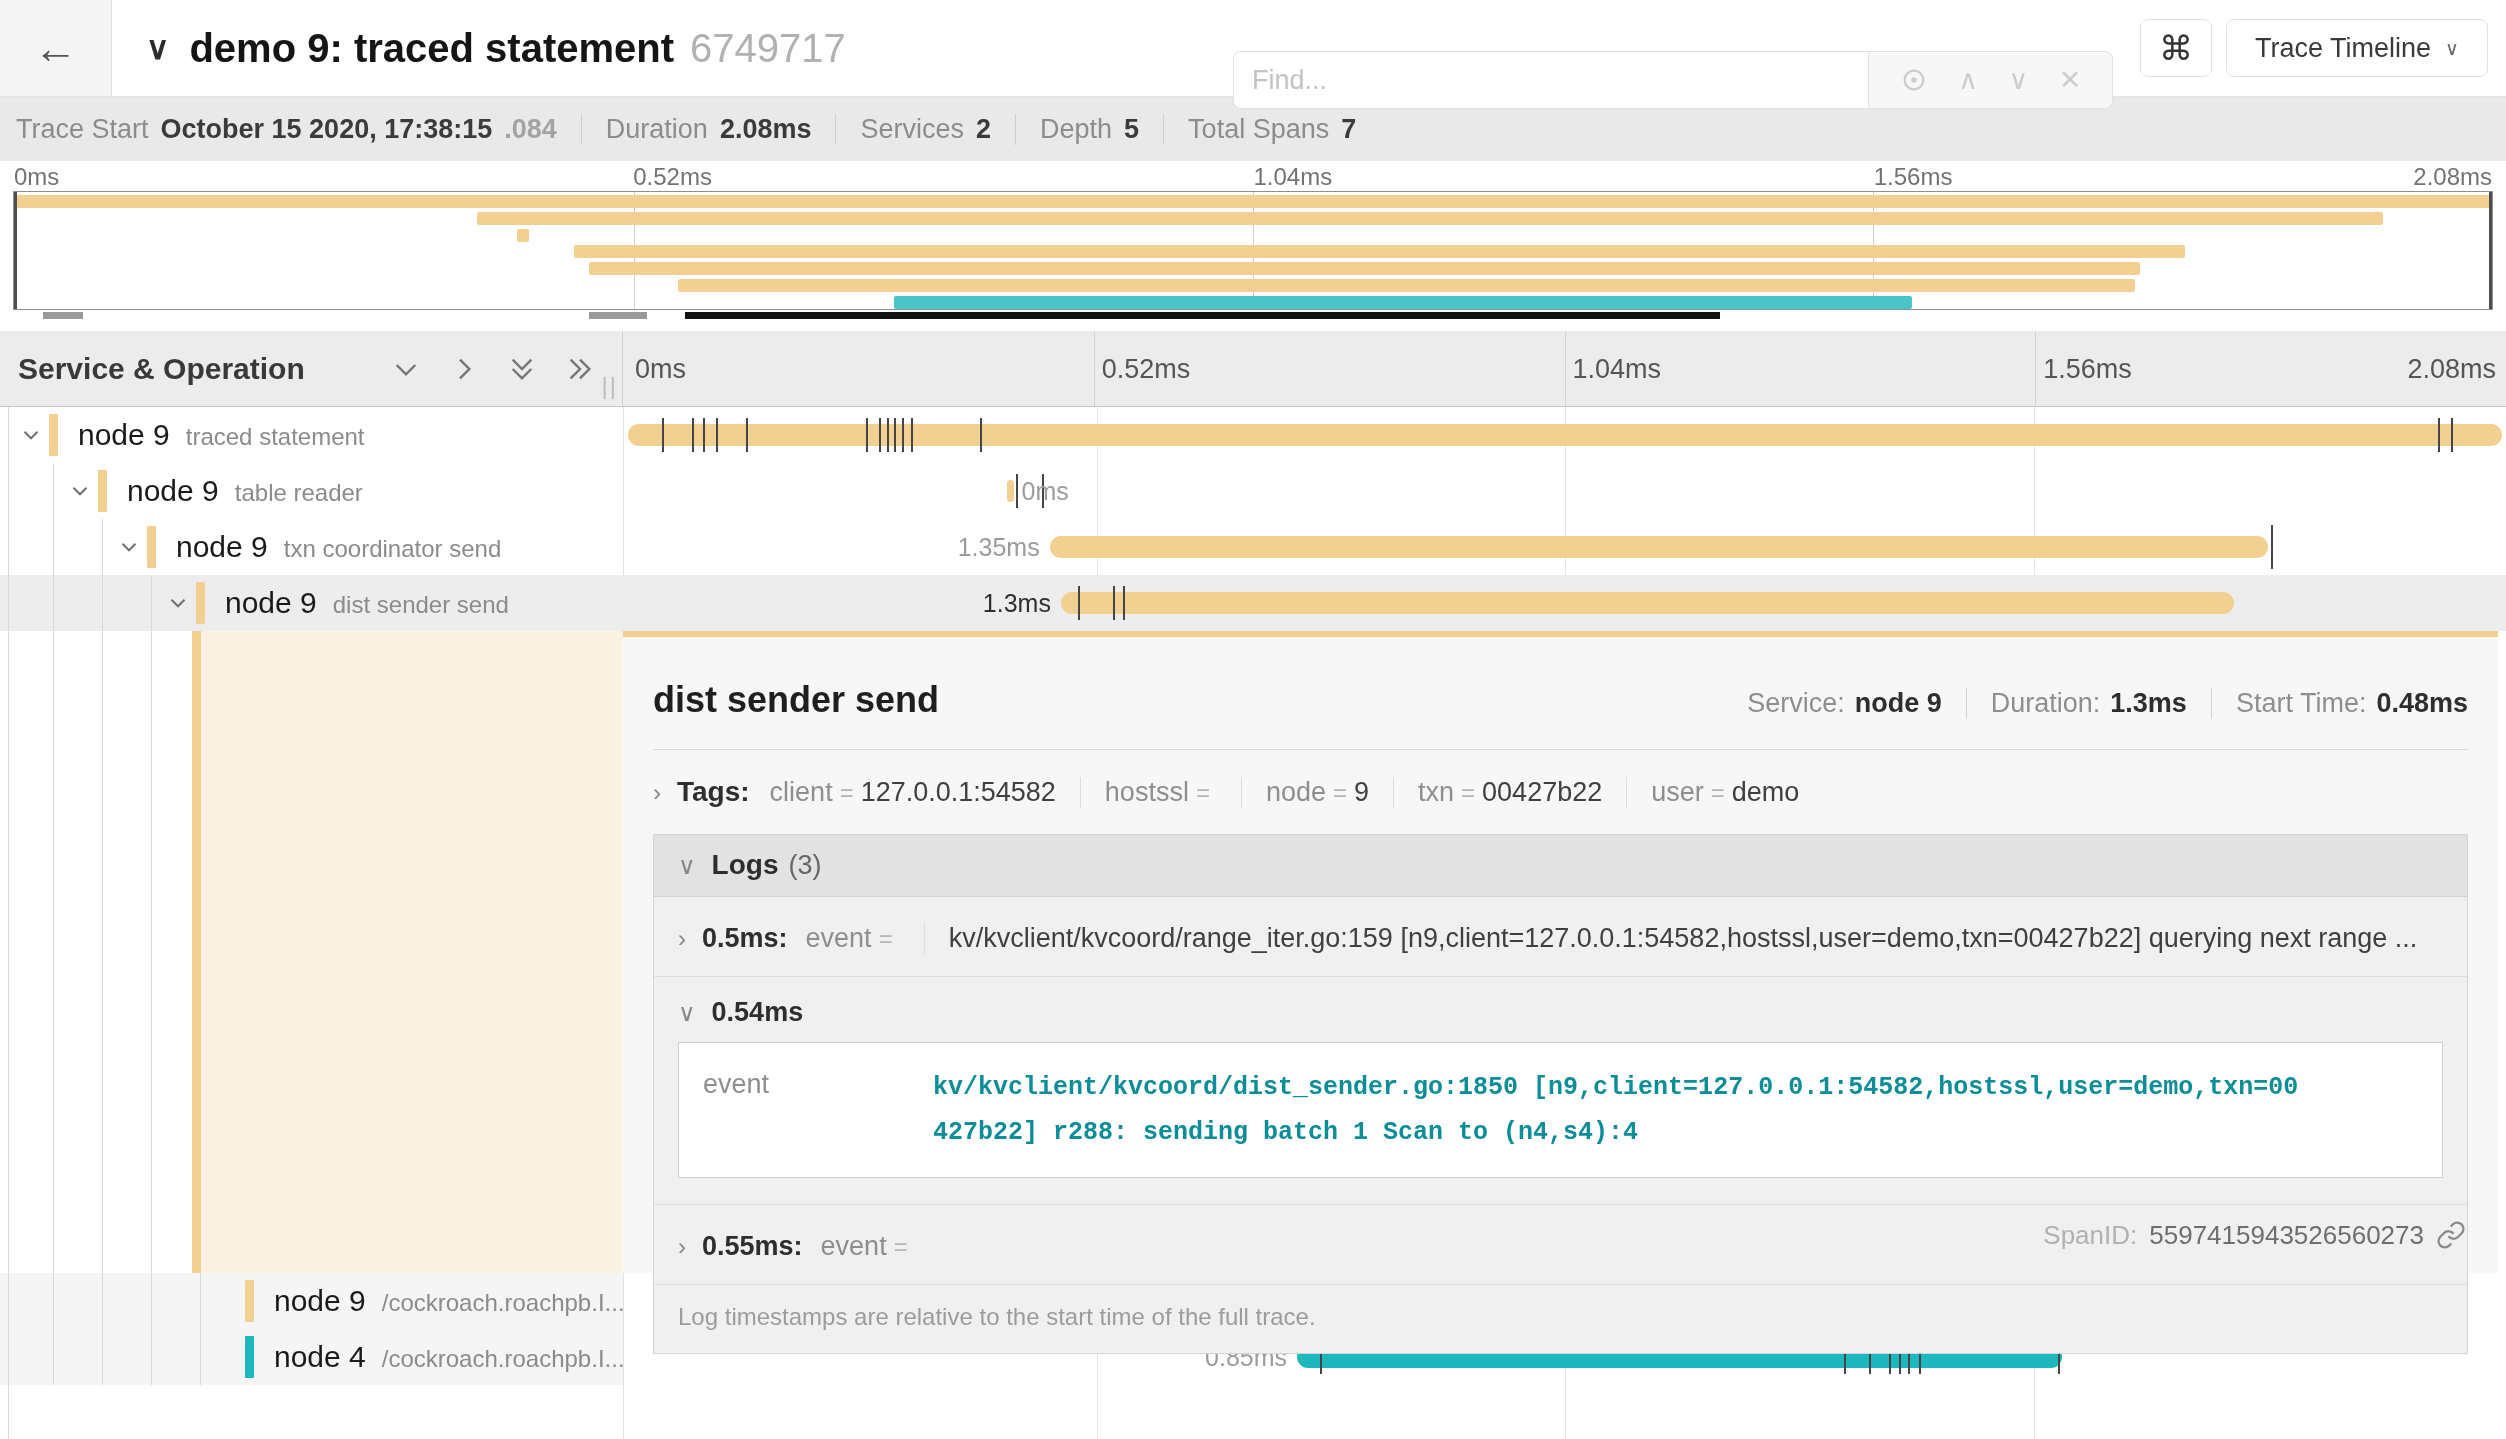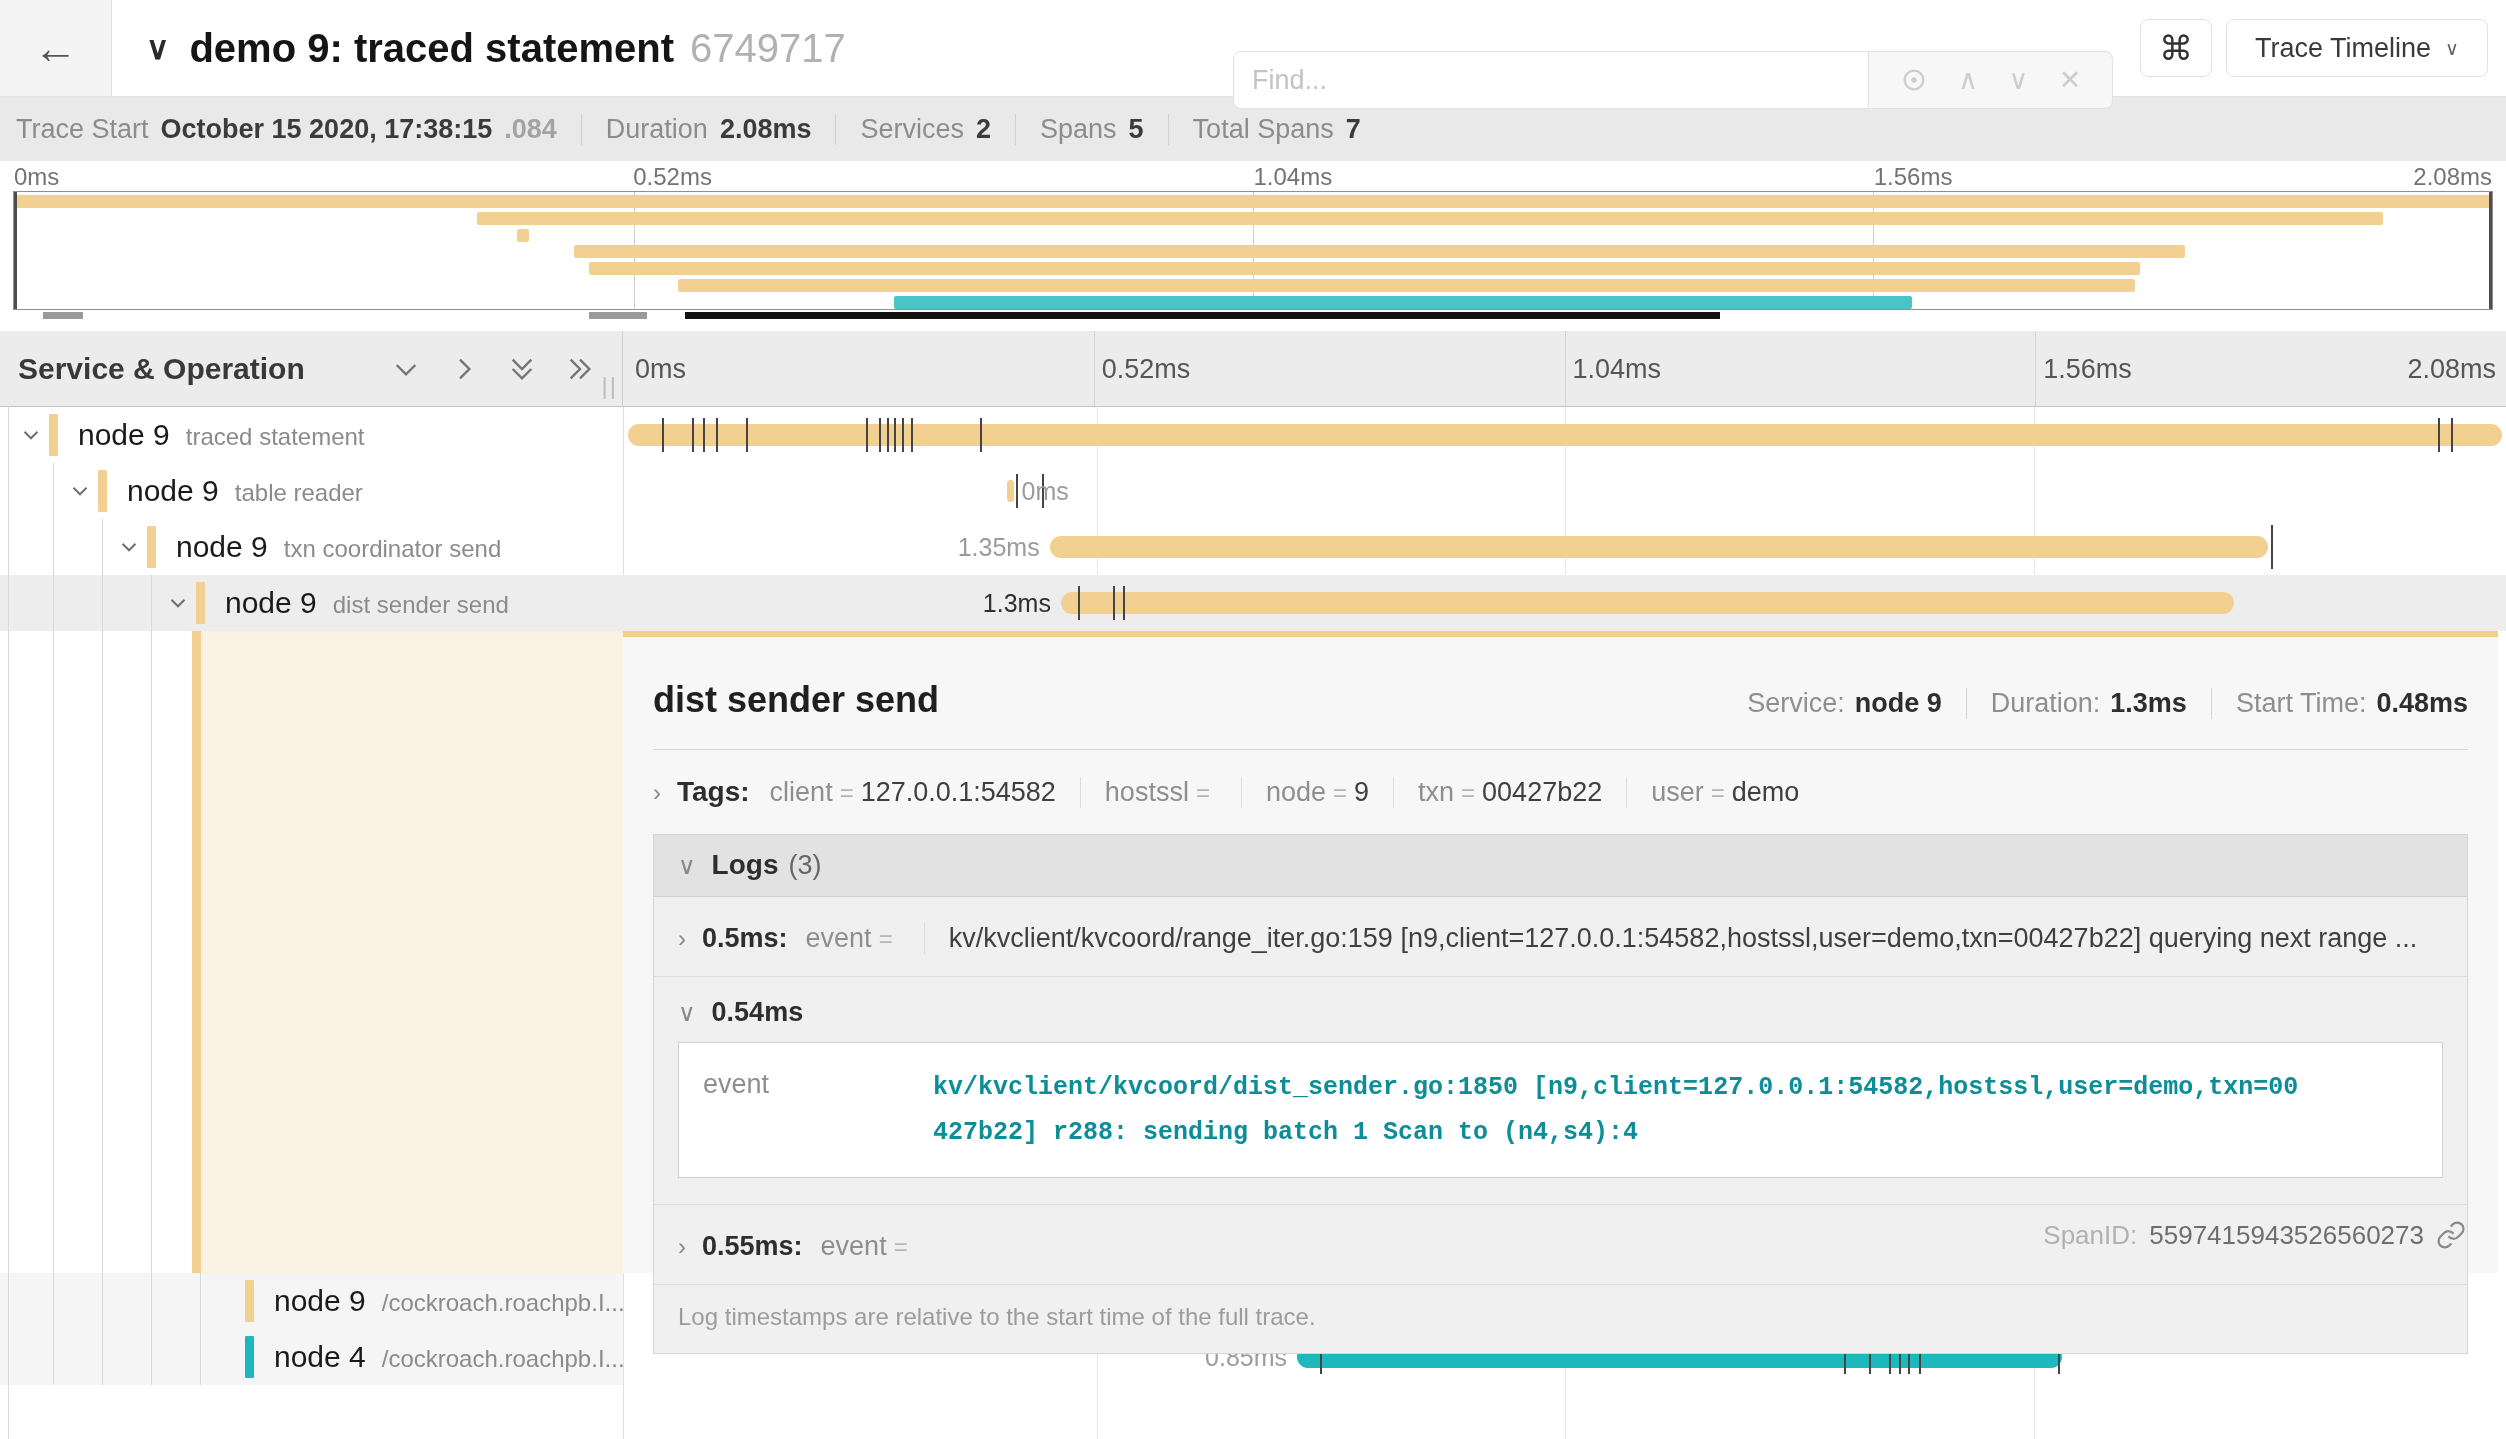--- a/index.html
+++ b/index.html
@@ -168,21 +168,21 @@
     </div>
     <div class="summary-item">
       <span>Duration</span>
       <span class="v">2.08ms</span>
     </div>
     <div class="summary-item">
       <span>Services</span>
       <span class="v">2</span>
     </div>
     <div class="summary-item">
-      <span>Spans</span>
+      <span>Depth</span>
       <span class="v">5</span>
     </div>
     <div class="summary-item">
       <span>Total Spans</span>
       <span class="v">7</span>
     </div>
   </div>
 
 <section class="minimap" id="minimap">
   <div class="mm-canvas" id="mmCanvas">

